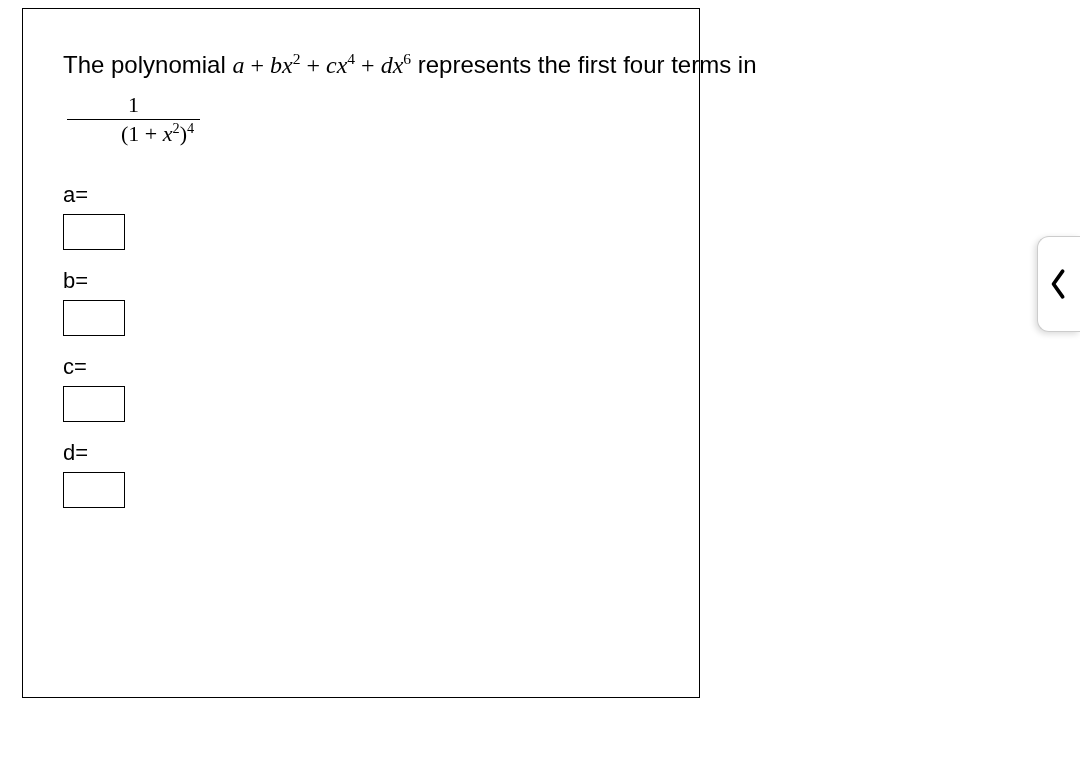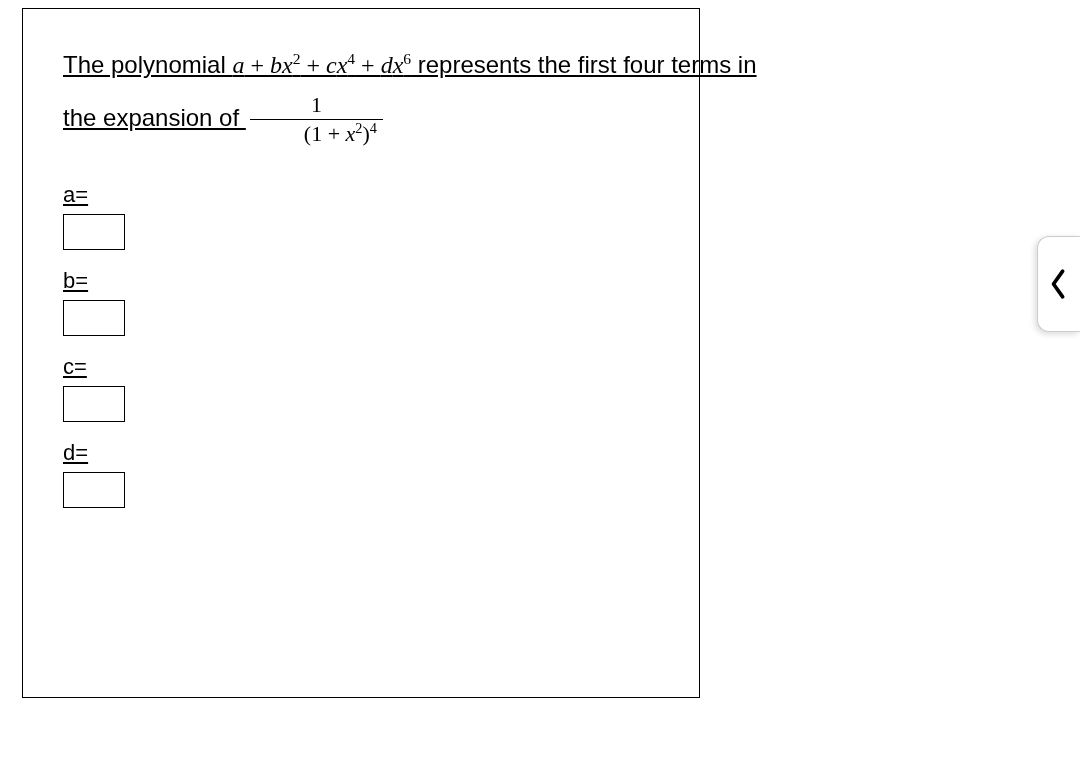--- a/index.html
+++ b/index.html
@@ -13,21 +13,20 @@
   }
   .question-box {
     position: absolute;
     left: 22px;
     top: 8px;
     width: 678px;
     height: 690px;
     border: 1px solid #000;
     box-sizing: border-box;
     padding: 30px 0 0 40px;
-    text-decoration: underline;
   }
   .question-text {
     font-size: 24px;
     color: #000;
     line-height: 2.2;
     margin-right: -300px;
     white-space: nowrap;
   }
   .italic {
     font-style: italic;
@@ -106,21 +105,21 @@
   }
 </style>
 </head>
 <body>
 
 <div class="question-box">
 
   <div class="question-text">
     <span>The polynomial </span><span class="italic">a</span><span class="mathserif"> + </span><span class="italic">b</span><span class="mathserif"><span class="italic">x</span><sup>2</sup></span><span class="mathserif"> + </span><span class="italic">c</span><span class="mathserif"><span class="italic">x</span><sup>4</sup></span><span class="mathserif"> + </span><span class="italic">d</span><span class="mathserif"><span class="italic">x</span><sup>6</sup></span><span>  represents the first four terms in</span>
     <br>
-    <span>the expansion of </span><span class="frac">
+    <span class="frac">
       <span class="num">1</span>
       <span class="den"><span>(1 + </span><span class="italic">x</span><sup>2</sup><span>)</span><sup>4</sup></span>
     </span>
   </div>
 
   <div class="answers">
     <div class="answer-row">
       <span class="answer-label">a=</span>
       <input type="text" class="answer-input" value="" style="">
     </div>

